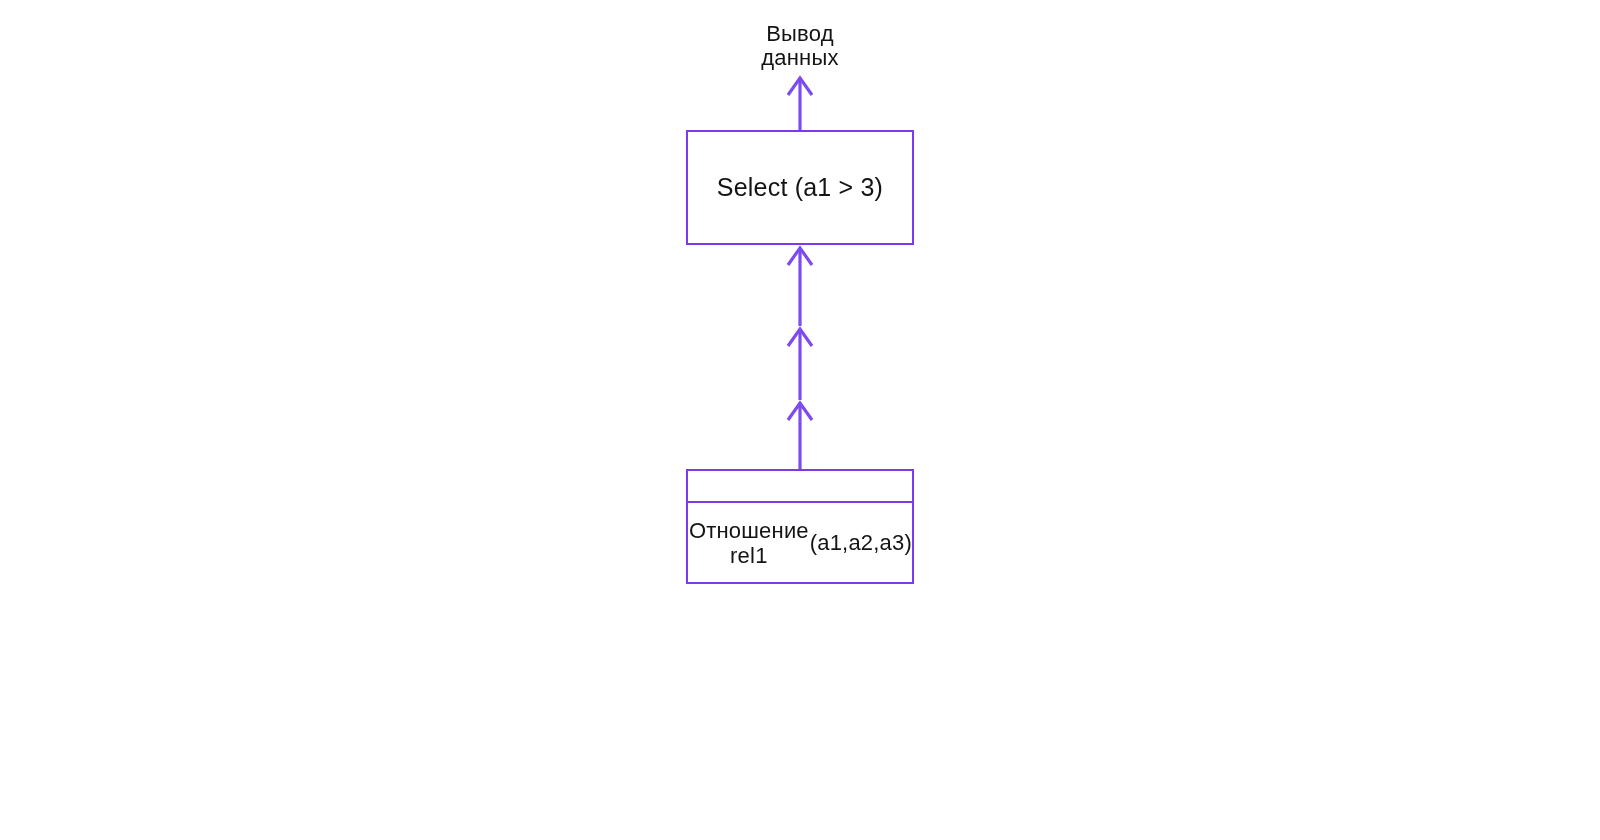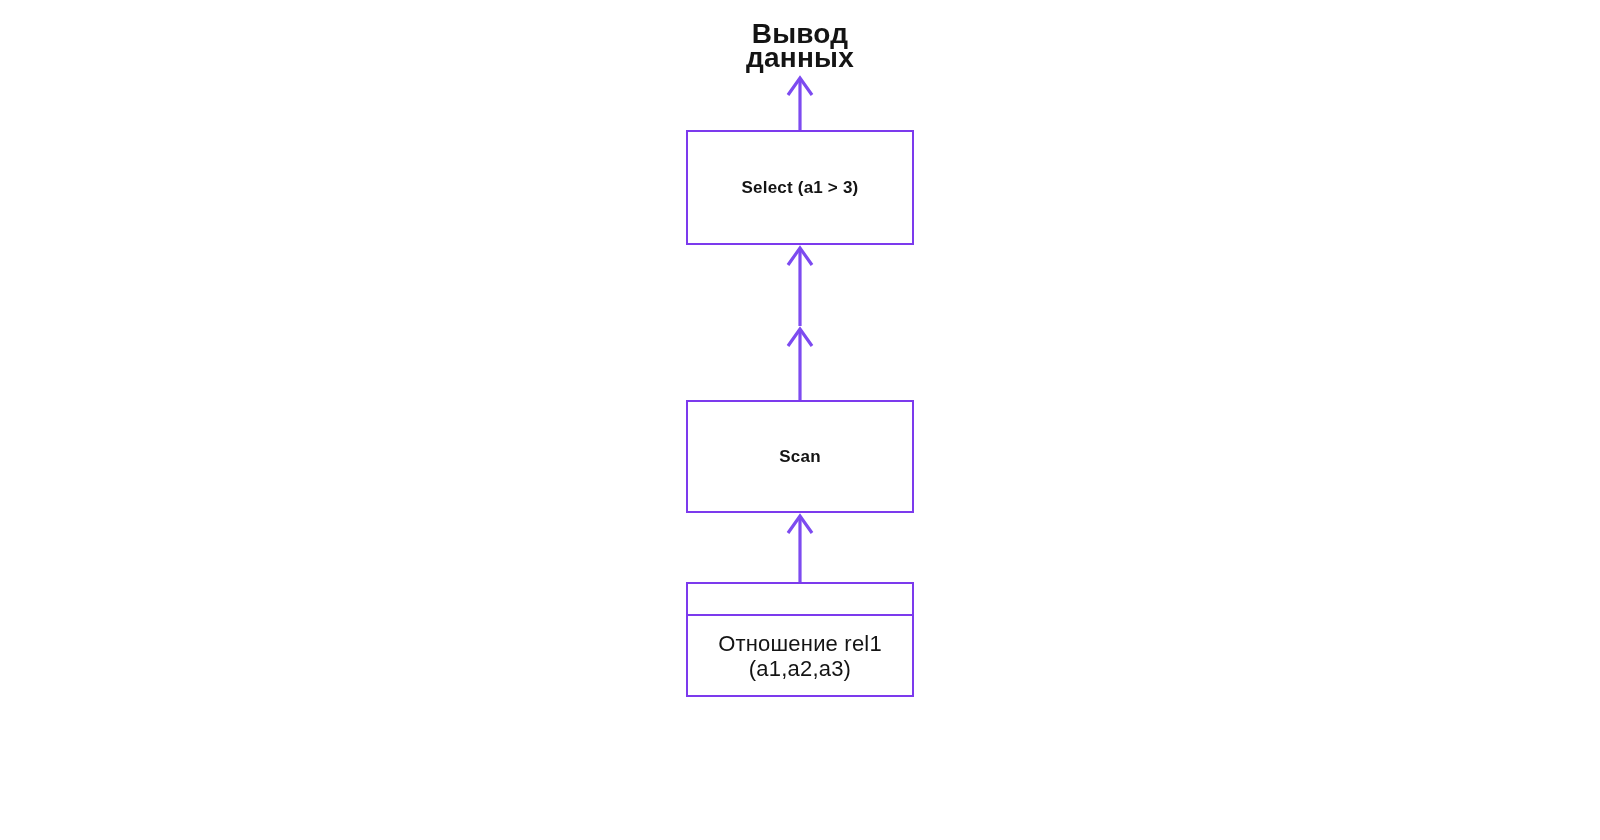--- a/index.html
+++ b/index.html
@@ -16,23 +16,23 @@
   .stack {
     position: absolute;
     left: 50%;
     top: 22px;
     transform: translateX(-50%);
     display: flex;
     flex-direction: column;
     align-items: center;
   }
   .output-label {
-    font-size: 28px;
+    font-size: 22px;
     line-height: 24px;
-    font-weight: 700;
+    font-weight: 400;
     text-align: center;
     letter-spacing: 0.2px;
     color: var(--text, #141414);
     height: 48px;
   }
   .arrow-svg { display: block; flex: 0 0 auto; }
   .arrow-stroke {
     stroke: var(--arrow, #7d4bf0);
     stroke-width: 3.2;
     fill: none;
@@ -40,22 +40,22 @@
   .node {
     width: 228px;
     border: 2.5px solid var(--border, #7c3aed);
     background: #ffffff;
     display: flex;
     align-items: center;
     justify-content: center;
     text-align: center;
   }
   .node-label {
-    font-size: 17px;
-    font-weight: 700;
+    font-size: 25px;
+    font-weight: 400;
     letter-spacing: 0.2px;
     color: var(--text, #141414);
     white-space: nowrap;
   }
   .node.h115 { height: 115px; }
   .node.h114 { height: 114px; }
   .node.h113 { height: 113px; }
   .relation {
     width: 228px;
     height: 115px;
@@ -65,21 +65,21 @@
     flex-direction: column;
   }
   .relation-header {
     height: 32px;
     flex: 0 0 auto;
     border-bottom: 2.5px solid var(--border, #7c3aed);
   }
   .relation-body {
     flex: 1 1 auto;
     display: flex;
-    flex-direction: column;
+    flex-direction: row;
     align-items: center;
     justify-content: center;
     text-align: center;
     font-size: 22px;
     line-height: 25px;
     font-weight: 500;
     letter-spacing: 0.2px;
     color: var(--text, #141414);
   }
 </style>
@@ -107,23 +107,20 @@
       <line class="arrow-stroke" x1="17" y1="6" x2="17" y2="81"></line>
       <polyline class="arrow-stroke" points="5,20 17,3 29,20"></polyline>
     </svg>
 
 
     <svg class="arrow-svg" width="34" height="74" viewBox="0 0 34 74">
       <line class="arrow-stroke" x1="17" y1="6" x2="17" y2="74"></line>
       <polyline class="arrow-stroke" points="5,20 17,3 29,20"></polyline>
     </svg>
 
-    <div class="node h113">
-      <span class="node-label">Scan</span>
-    </div>
 
     <svg class="arrow-svg" width="34" height="69" viewBox="0 0 34 69">
       <line class="arrow-stroke" x1="17" y1="6" x2="17" y2="69"></line>
       <polyline class="arrow-stroke" points="5,20 17,3 29,20"></polyline>
     </svg>
 
     <div class="relation">
       <div class="relation-header"></div>
       <div class="relation-body">
         <div>Отношение rel1</div>

